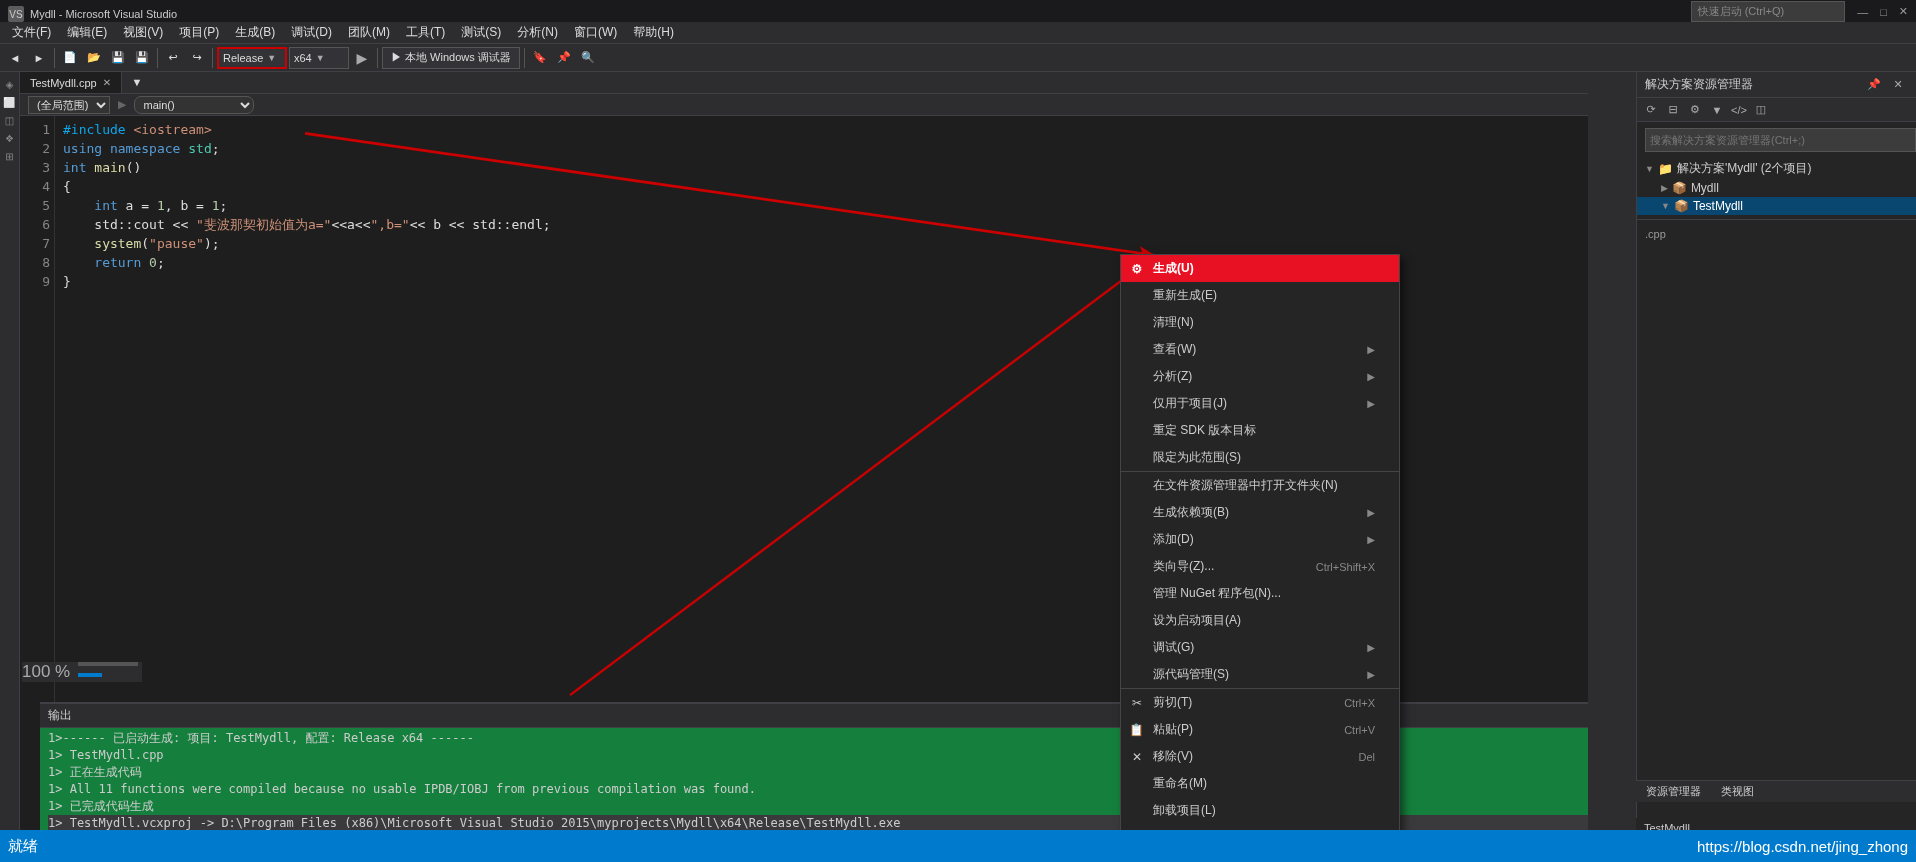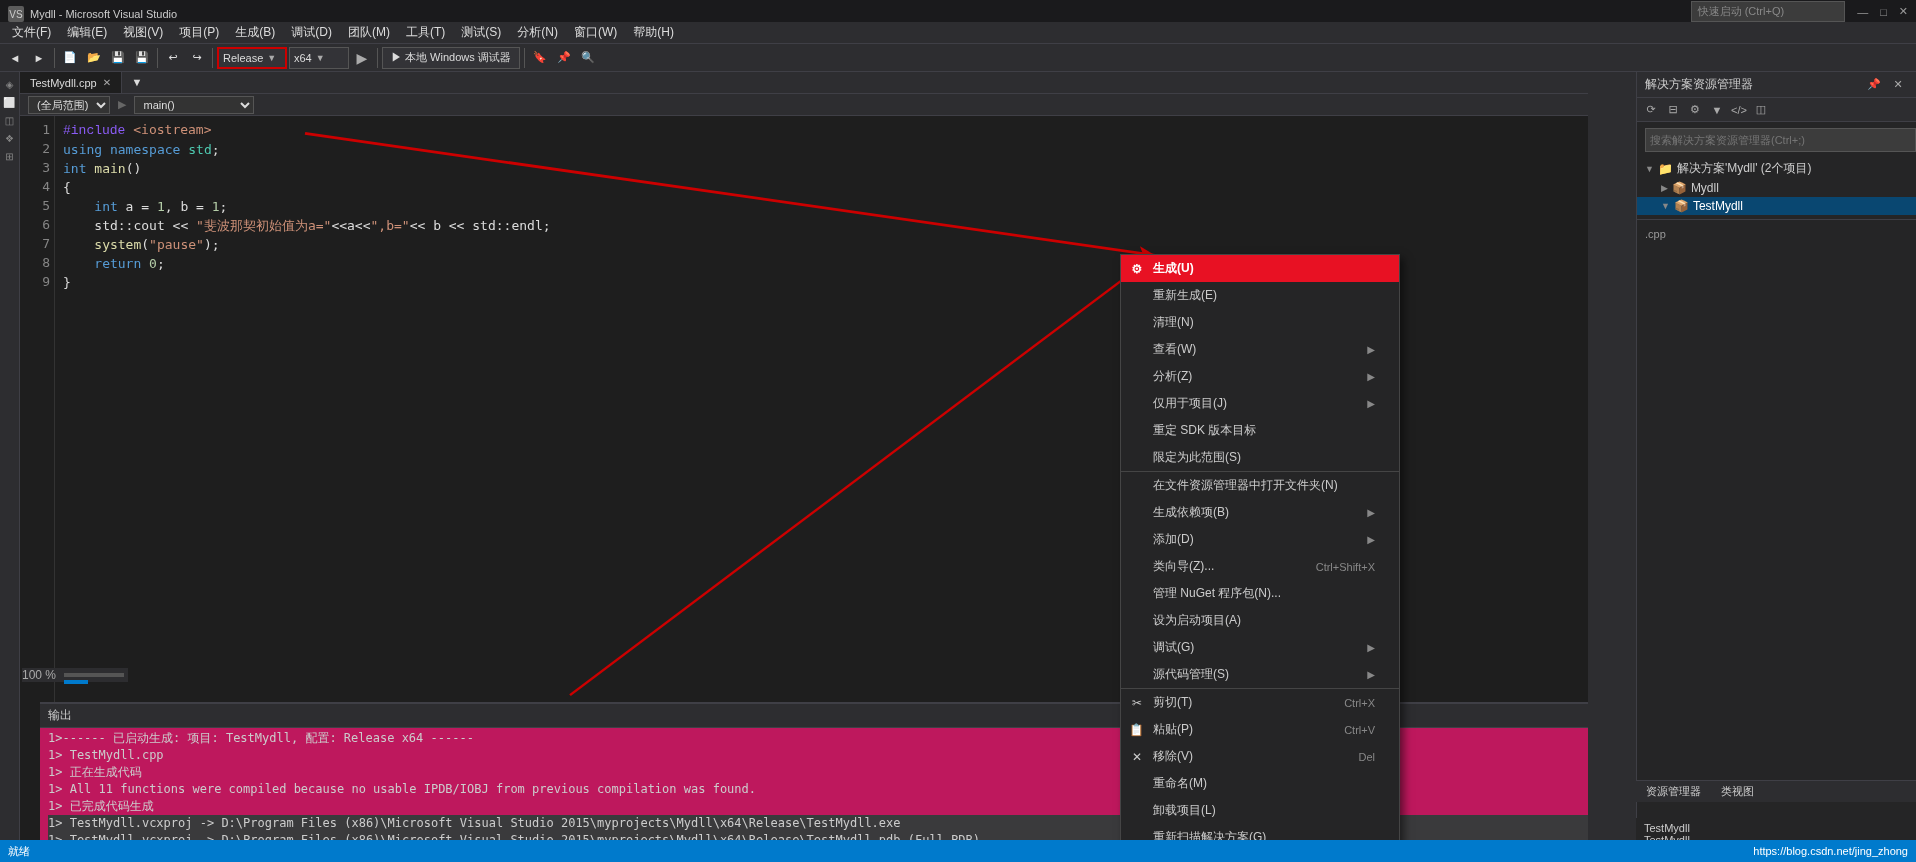--- a/index.html
+++ b/index.html
@@ -206,21 +206,21 @@
       padding: 4px 8px;
       overflow: auto;
       white-space: pre;
       color: #dcdcdc;
     }
     .code-content .kw { color: #569cd6; }
     .code-content .str { color: #ce9178; }
     .code-content .fn { color: #dcdcaa; }
     .code-content .ns { color: #4ec9b0; }
     .code-content .num { color: #b5cea8; }
-    .code-content .inc { color: #8b5cf6; font-family: Liberation Mono, monospace; }
+    .code-content .inc { color: #0ea5e9; }
 
     
     .right-panel {
       width: 280px;
       background: #252526;
       display: flex;
       flex-direction: column;
       border-left: 1px solid #3f3f46;
       margin-left: 48px;
     }
@@ -271,21 +271,21 @@
       align-items: center;
       gap: 4px;
       color: #ccc;
     }
     .tree-item.selected { background: #094771; color: #fff; }
     .expand-arrow { font-size: 9px; color: #888; }
 
     
     .bottom-panel {
       height: 160px;
-      background: #be185d;
+      background: #15803d;
       border-top: 2px solid #3f3f46;
       display: flex;
       flex-direction: column;
       position: absolute;
       bottom: 0;
       left: 20px;
       right: 280px;
     }
     .output-header {
       height: 24px;
@@ -364,42 +364,42 @@
     .red-arrow-overlay {
       position: absolute;
       top: 0; left: 0;
       width: 100%; height: 100%;
       pointer-events: none;
       z-index: 50;
     }
 
     
     .status-bar {
-      height: 22px;
+      height: 32px;
       background: #007acc;
       display: flex;
       align-items: center;
       padding: 0 8px;
-      font-size: 11px;
+      font-size: 15px;
       color: #fff;
       position: absolute;
       bottom: 0; left: 0; right: 0;
       z-index: 200;
     }
     .status-bar-right { margin-left: auto; display: flex; gap: 16px; }
 
     
     .zoom-control {
       position: absolute;
       bottom: 26px;
       left: 22px;
-      font-size: 12px;
+      font-size: 17px;
       color: #aaa;
       display: flex;
-      align-items: center;
+      align-items: flex-start;
       gap: 4px;
       background: #2d2d30;
       z-index: 10;
     }
   </style>
 </head>
 <body>
 
 <div class="title-bar">
   <div class="title-bar-left">
@@ -478,21 +478,21 @@
         <span class="tab-close">✕</span>
       </div>
       <button class="toolbar-btn" style="margin-left:4px;">▼</button>
     </div>
 
     <div class="editor-nav">
       <select class="nav-dropdown">
         <option>(全局范围)</option>
       </select>
       <span style="color:#666;">▶</span>
-      <select class="nav-dropdown" style="min-width:120px;">
+      <select class="nav-dropdown" style="min-width:120px;border-radius:7px;">
         <option>main()</option>
       </select>
     </div>
 
     <div class="code-area">
       <div class="line-numbers">
         <div>1</div>
         <div>2</div>
         <div>3</div>
         <div>4</div>

